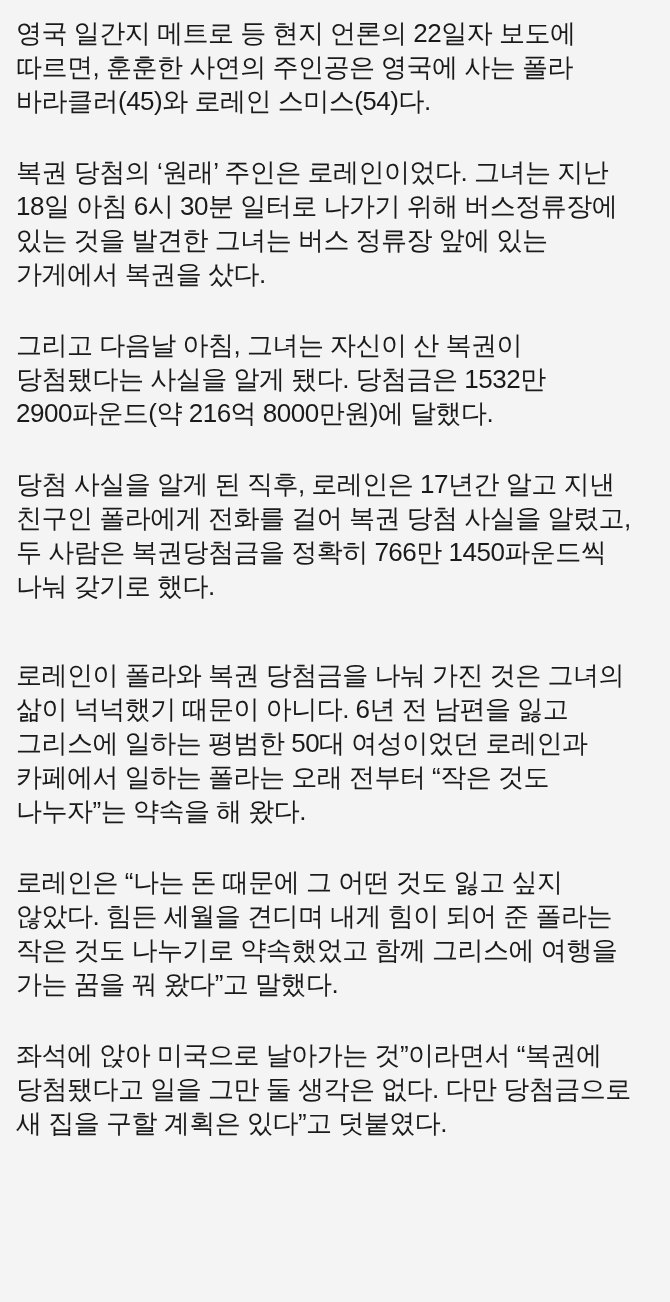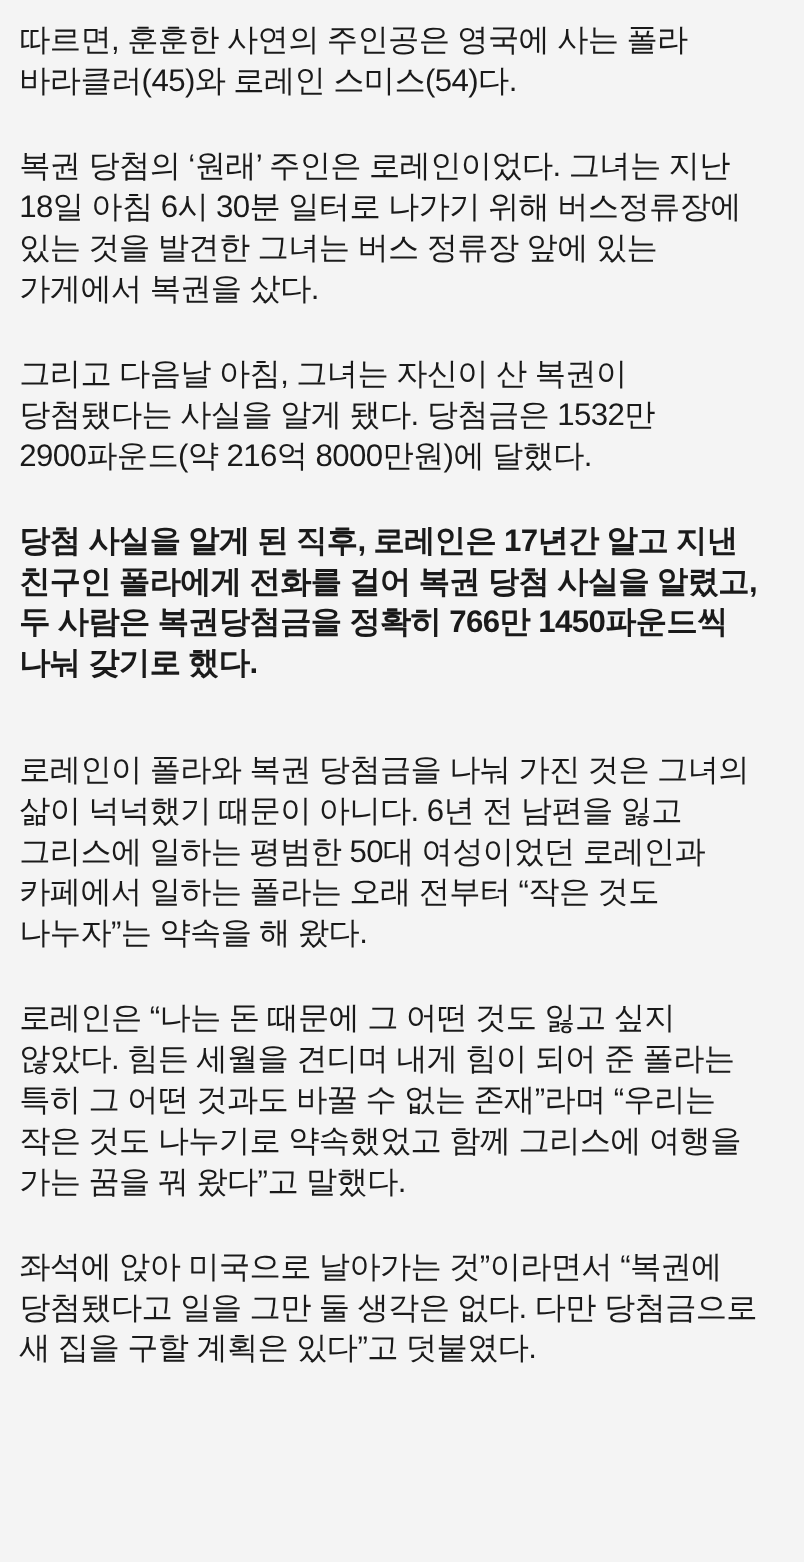--- a/index.html
+++ b/index.html
@@ -22,36 +22,36 @@
   p.para {
     margin: 0 0 37px 0;
     font-size: 26px;
     line-height: 34px;
     font-weight: 400;
     letter-spacing: -0.5px;
     word-break: keep-all;
   }
   p.para.gap-after-lg {
     margin-bottom: 55px;
-    font-weight: bold;
   }
   p.para:last-child {
     margin-bottom: 0;
   }
   .line {
     display: block;
     white-space: nowrap;
   }
 </style>
 </head>
 <body>
 
 <main class="article">
 
   <p class="para">
+    <span class="line">영국 일간지 메트로 등 현지 언론의 22일자 보도에</span>
     <span class="line">따르면, 훈훈한 사연의 주인공은 영국에 사는 폴라</span>
     <span class="line">바라클러(45)와 로레인 스미스(54)다.</span>
   </p>
 
   <p class="para">
     <span class="line">복권 당첨의 ‘원래’ 주인은 로레인이었다. 그녀는 지난</span>
     <span class="line">18일 아침 6시 30분 일터로 나가기 위해 버스정류장에</span>
     <span class="line">있는 것을 발견한 그녀는 버스 정류장 앞에 있는</span>
     <span class="line">가게에서 복권을 샀다.</span>
   </p>
@@ -73,21 +73,20 @@
     <span class="line">로레인이 폴라와 복권 당첨금을 나눠 가진 것은 그녀의</span>
     <span class="line">삶이 넉넉했기 때문이 아니다. 6년 전 남편을 잃고</span>
     <span class="line">그리스에 일하는 평범한 50대 여성이었던 로레인과</span>
     <span class="line">카페에서 일하는 폴라는 오래 전부터 “작은 것도</span>
     <span class="line">나누자”는 약속을 해 왔다.</span>
   </p>
 
   <p class="para">
     <span class="line">로레인은 “나는 돈 때문에 그 어떤 것도 잃고 싶지</span>
     <span class="line">않았다. 힘든 세월을 견디며 내게 힘이 되어 준 폴라는</span>
-    <span class="line">특히 그 어떤 것과도 바꿀 수 없는 존재”라며 “우리는</span>
     <span class="line">작은 것도 나누기로 약속했었고 함께 그리스에 여행을</span>
     <span class="line">가는 꿈을 꿔 왔다”고 말했다.</span>
   </p>
 
   <p class="para">
     <span class="line">좌석에 앉아 미국으로 날아가는 것”이라면서 “복권에</span>
     <span class="line">당첨됐다고 일을 그만 둘 생각은 없다. 다만 당첨금으로</span>
     <span class="line">새 집을 구할 계획은 있다”고 덧붙였다.</span>
   </p>
 

